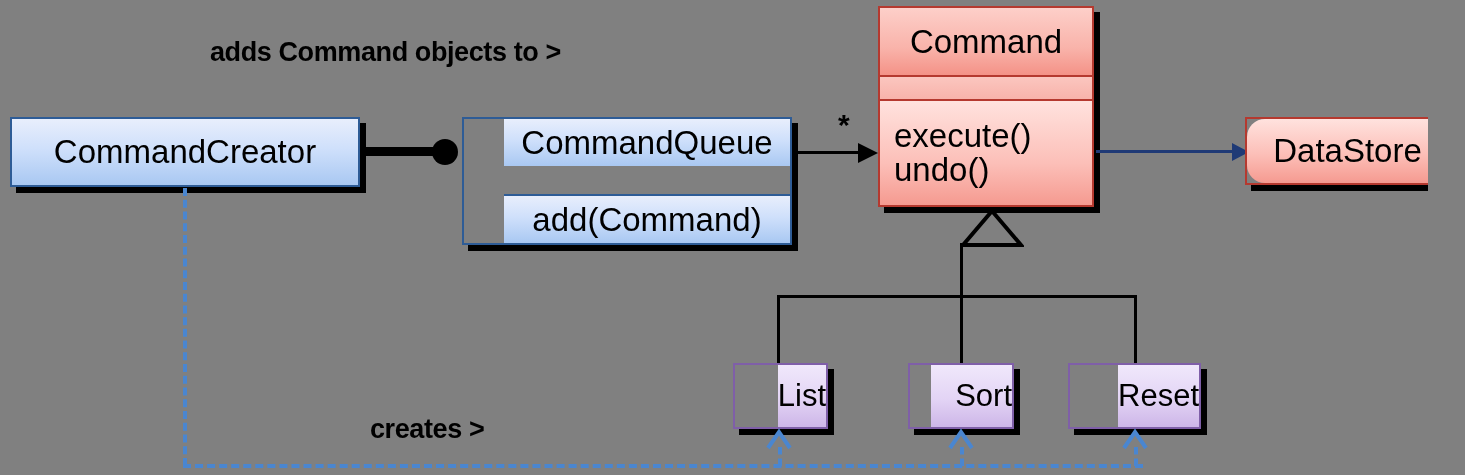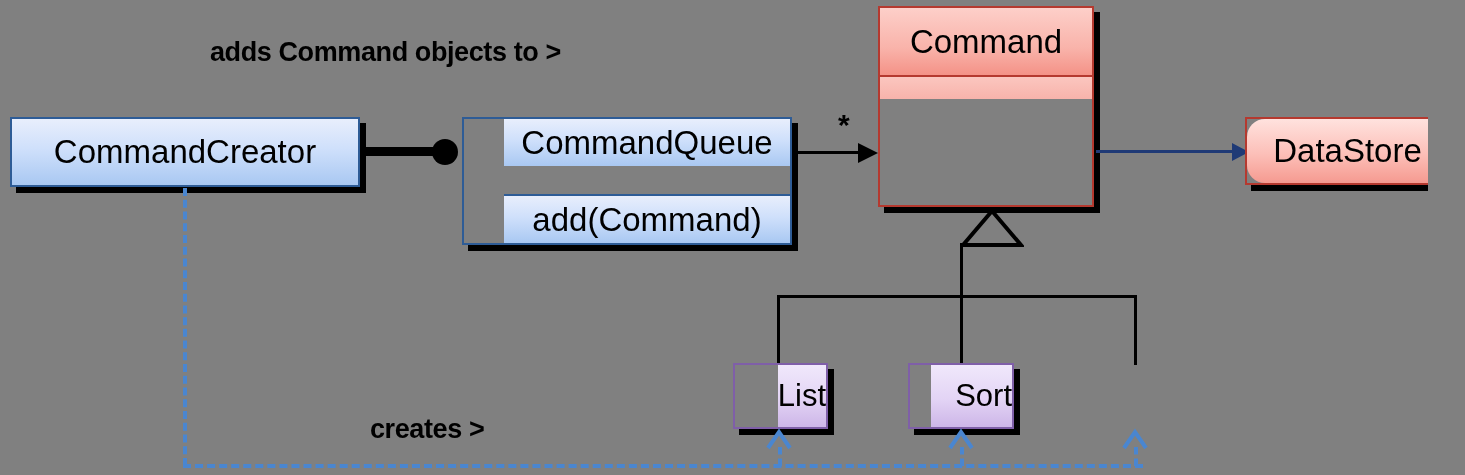--- a/index.html
+++ b/index.html
@@ -151,20 +151,24 @@
     <div class="row" style="height:62px;">CommandQueue</div>
     <div class="row" style="height:64px;">add(Command)</div>
   </div>
 
   <div class="hline" style="left:792px;top:151px;width:68px;"></div>
   <div class="blackhead" style="left:858px;top:143px;"></div>
 
   <div class="cls red" style="left:878px;top:6px;width:216px;height:201px;text-align:right;">
     <div class="row rowtitle" style="height:67px;">Command</div>
     <div class="row rowempty" style="height:24px;"></div>
+    <div class="row rowops" style="height:106px;">
+      <span>execute()</span>
+      <span>undo()</span>
+    </div>
   </div>
 
   <div class="navyline" style="left:1096px;top:150px;width:140px;"></div>
   <div class="navyhead" style="left:1232px;top:143px;"></div>
 
   <div class="cls red" style="left:1245px;top:117px;width:205px;height:68px;">
     <div class="row" style="height:100%;background:linear-gradient(to bottom,#ffe2de 0%,#fcbfb8 55%,#f59a90 100%);border-radius:18px;">DataStore</div>
   </div>
 
   <div class="triwrap" style="left:960px;top:209px;">
@@ -182,20 +186,23 @@
   <div class="vline" style="left:1134px;top:295px;height:70px;"></div>
 
   <div class="cls purple" style="left:733px;top:363px;width:95px;height:66px;">
     <div class="row" style="height:100%;">List</div>
   </div>
 
   <div class="cls purple" style="left:908px;top:363px;width:106px;height:66px;">
     <div class="row" style="height:100%;padding-left:24px;">Sort</div>
   </div>
 
+  <div class="cls purple" style="left:1068px;top:363px;width:133px;height:66px;">
+    <div class="row" style="height:100%;">Reset</div>
+  </div>
 
   <div class="dashv" style="left:183px;top:188px;height:278px;"></div>
   <div class="dashh" style="left:183px;top:464px;width:960px;"></div>
 
   <div class="dashv" style="left:778px;top:447px;height:19px;"></div>
   <div class="dasharrow" style="left:765px;top:428px;">
     <svg width="28" height="22" viewBox="0 0 28 22">
       <polyline points="3,20 14,4 25,20" fill="none" stroke="#4a86d0" stroke-width="4"></polyline>
     </svg>
   </div>

